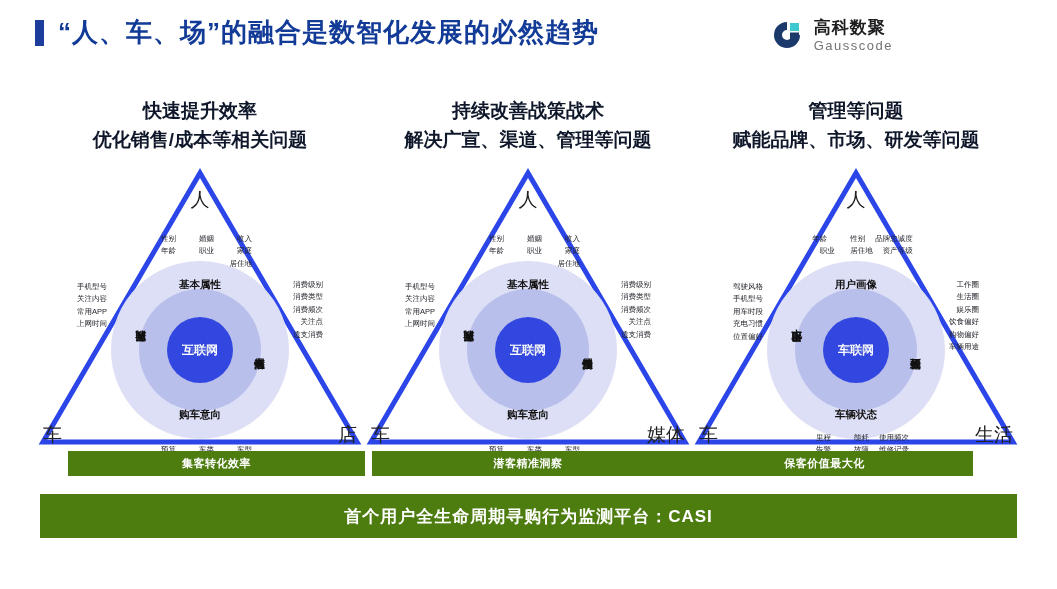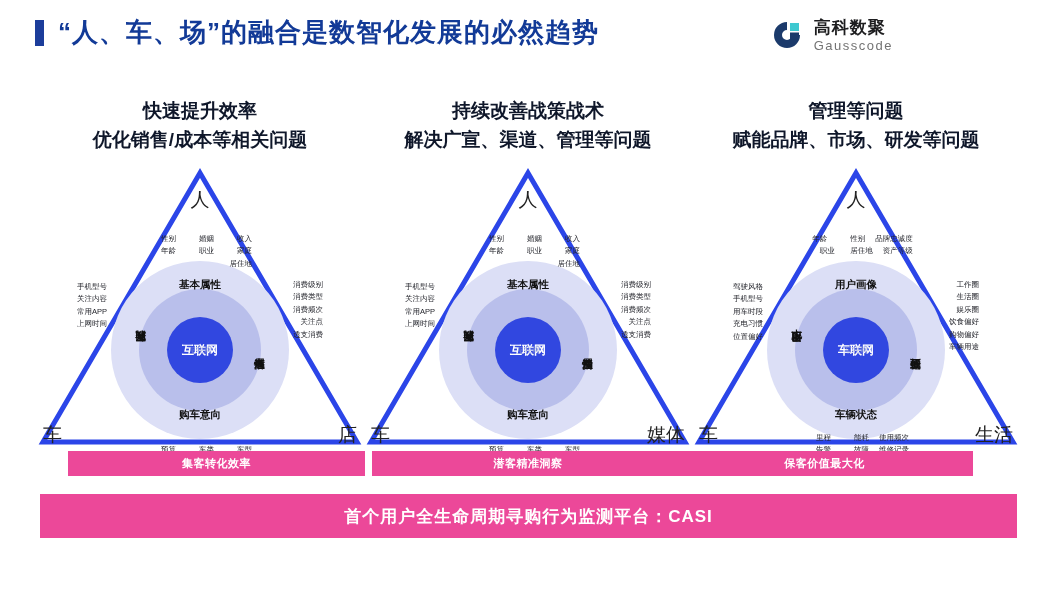--- a/index.html
+++ b/index.html
@@ -79,21 +79,21 @@
   .tags{position:absolute;font-size:7.5px;color:#23242b;line-height:1.65;white-space:nowrap;}
   .tags.top{left:50%;transform:translateX(-50%);top:-28px;text-align:center;}
   .tags.bottom{left:50%;transform:translateX(-50%);bottom:-30px;text-align:center;}
   .tags.left{right:182px;top:20px;text-align:right;}
   .tags.right{left:182px;top:18px;text-align:left;}
   .tags .row{display:block;text-align:right;}
   .tags.top .row span,.tags.bottom .row span{display:inline-block;min-width:28px;margin:0 5px;}
 
   
   .bar{
-    position:absolute;background:#ec4899;color:#fff;
+    position:absolute;background:#4d7c0f;color:#fff;
     display:flex;align-items:center;justify-content:center;
     font-size:11px;font-weight:bold;letter-spacing:.5px;
   }
   .bar.b1{left:68px;top:451px;width:297px;height:25px;}
   .bar.b2{left:372px;top:451px;width:312px;height:25px;}
   .bar.b3{left:676px;top:451px;width:297px;height:25px;}
   .bar.wide{left:40px;top:494px;width:977px;height:44px;font-size:17px;font-weight:bold;letter-spacing:1px;}
 </style>
 </head>
 <body>

